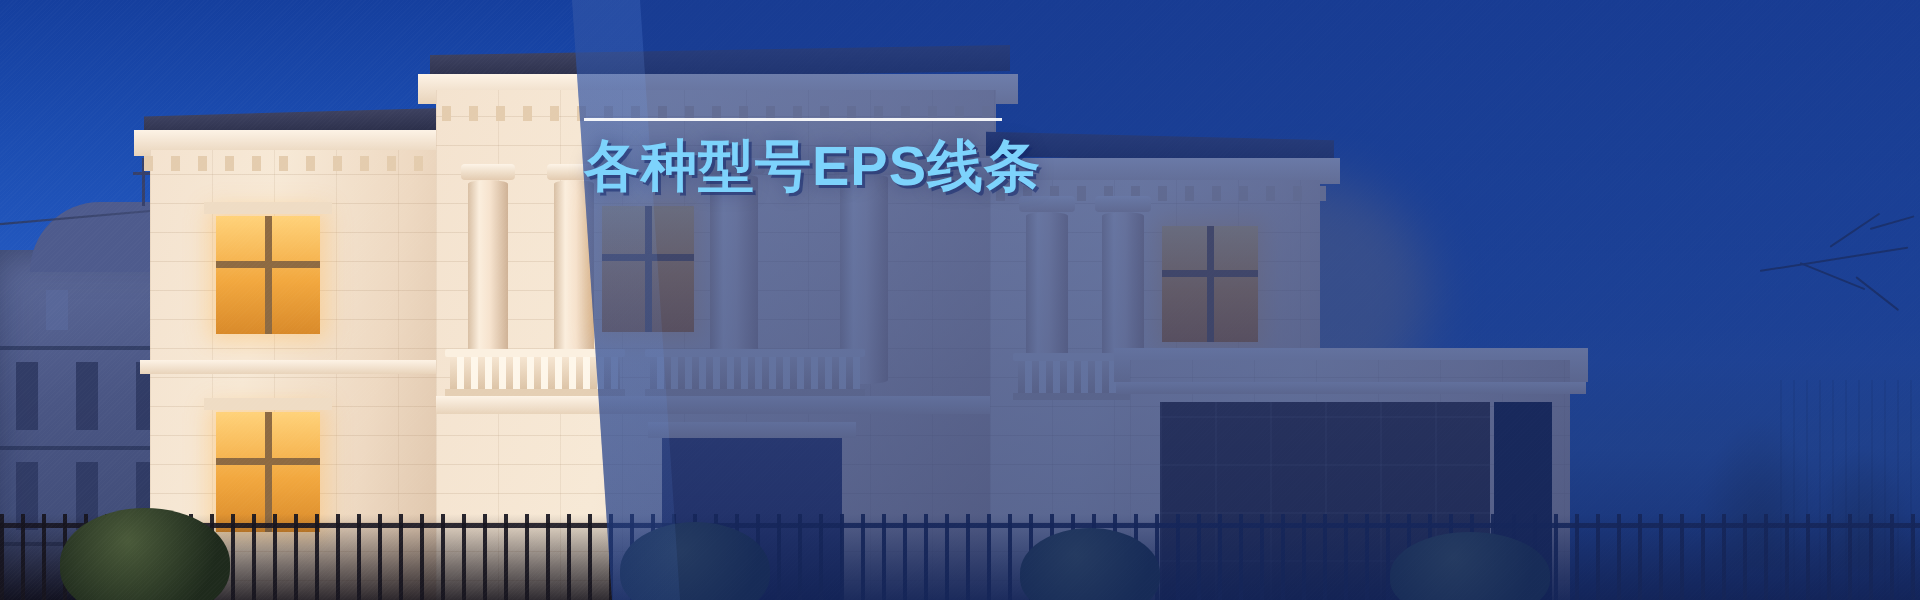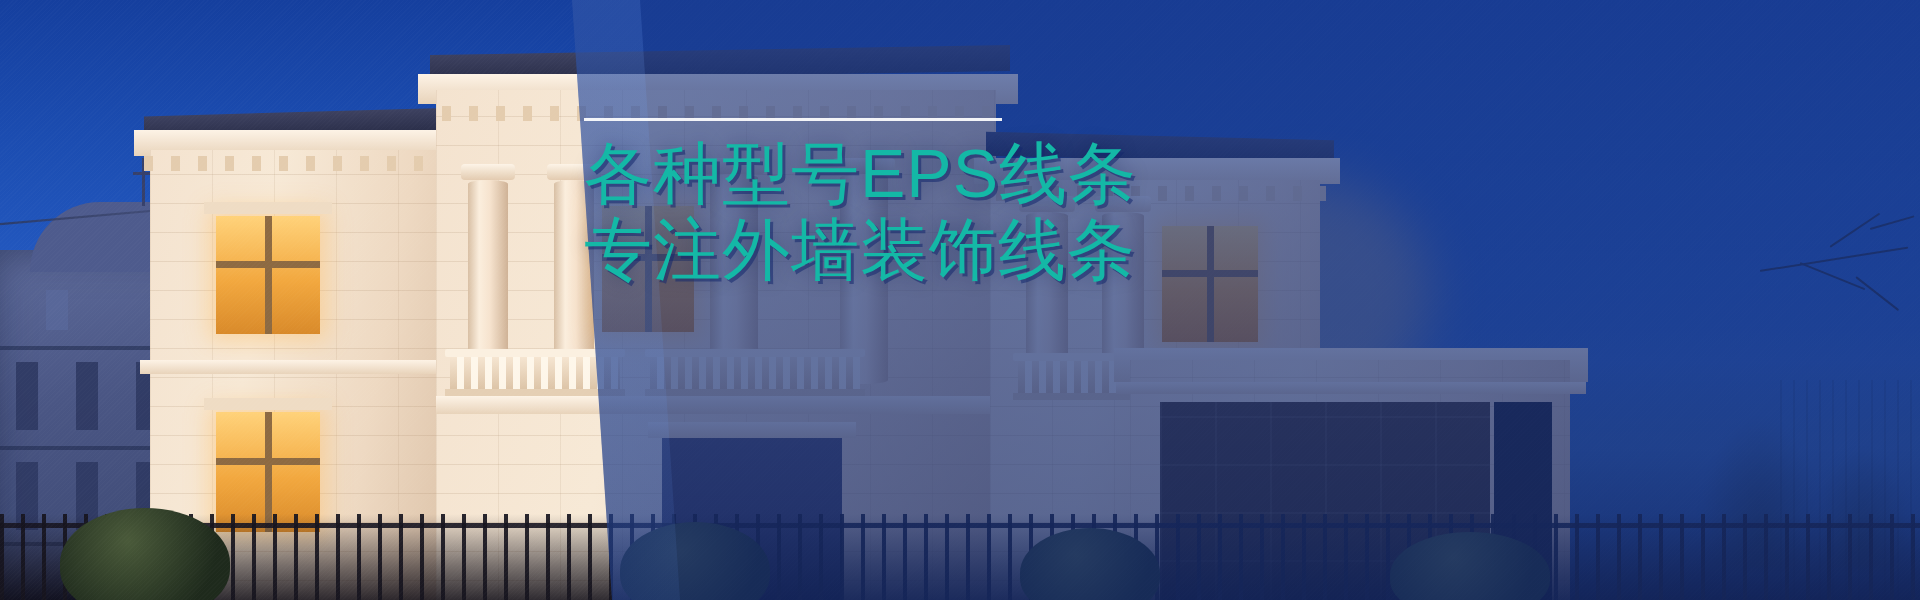--- a/index.html
+++ b/index.html
@@ -129,21 +129,21 @@
           clip-path:polygon(572px 0, 640px 0, 680px 600px, 612px 600px); }
 
   
   .textblock { position:absolute; left:584px; top:96px; width:1000px; }
 
   .brand { color:#ffffff; font-size:40px; letter-spacing:6px; font-weight:400;
            text-shadow:0 2px 10px rgba(0,10,40,.55); line-height:1; }
 
   .rule { margin:22px 0 14px 0; width:418px; height:3px; background:#ffffff; opacity:.92; }
 
-  .headline { color:#14b8a6; font-weight:normal; font-size:68px; letter-spacing:1px; line-height:1.12;
+  .headline { color:#7dd3fc; font-weight:bold; font-size:56px; letter-spacing:1px; line-height:1.12;
               text-shadow:3px 3px 0 rgba(20,40,110,.55), 0 0 18px rgba(0,20,70,.35); }
 
   .tagline { margin-top:26px; color:#ffffff; font-size:30px; letter-spacing:3px; font-weight:400;
              text-shadow:0 2px 9px rgba(0,10,40,.6); }
   .tagline .dot { margin:0 10px; opacity:.95; }
 </style>
 </head>
 <body>
 
 <div class="banner">
@@ -268,17 +268,16 @@
 
   <div class="overlay-panel"></div>
   <div class="overlay-edge"></div>
 
   <div class="textblock">
 
 
     <div class="rule"></div>
 
     <div class="headline">各种型号EPS线条</div>
-    <div class="headline">专注外墙装饰线条</div>
 
   </div>
 
 </div>
 
 </body></html>

